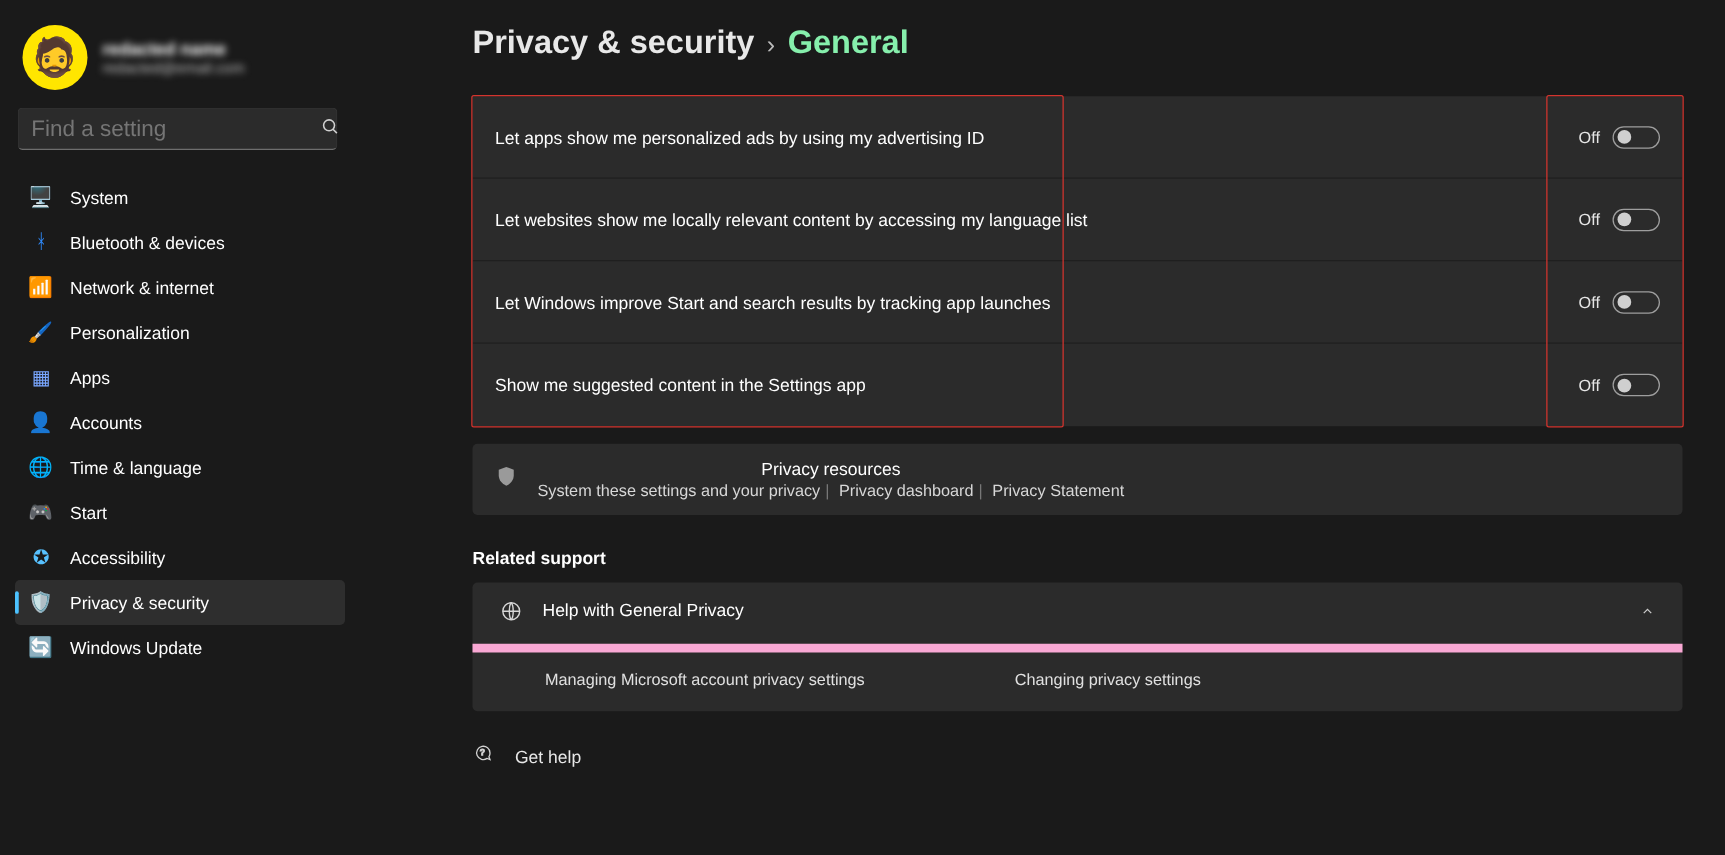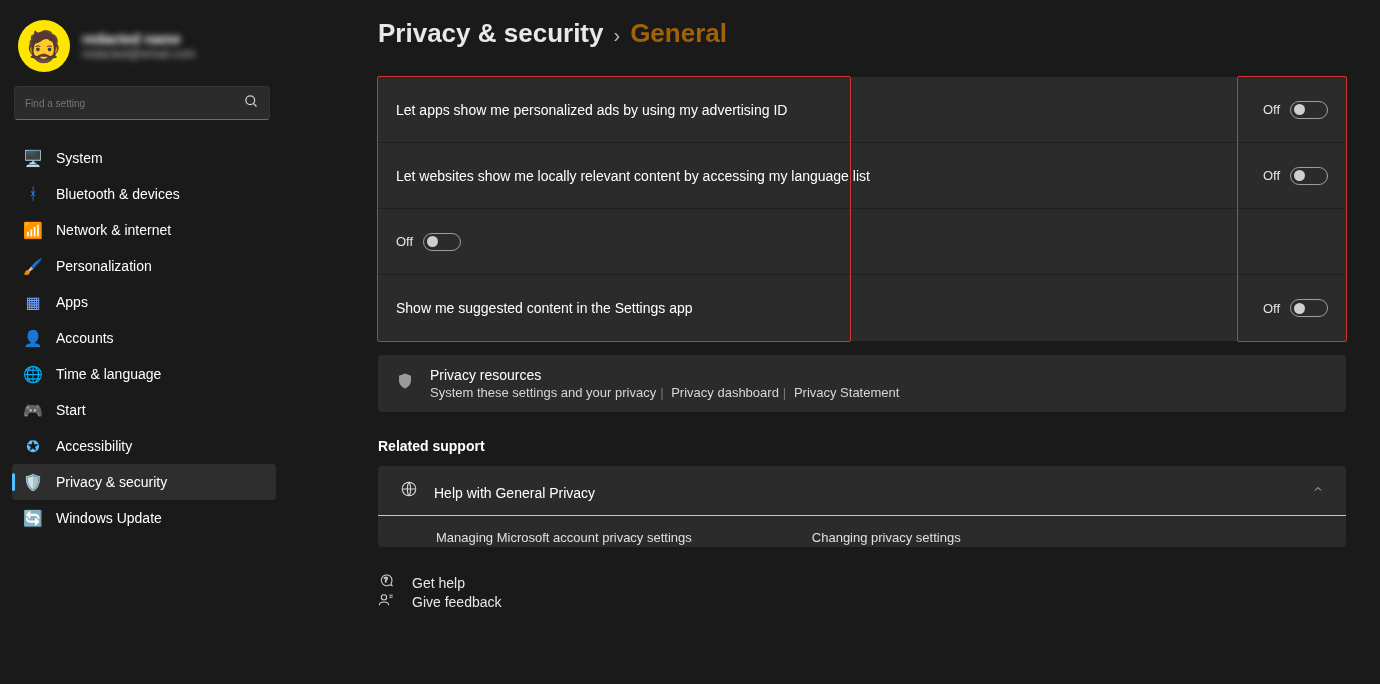--- a/index.html
+++ b/index.html
@@ -7,58 +7,58 @@
     .layout { display:flex; height:100%; }
     
     .sidebar { width:290px; padding:14px 14px 14px 6px; }
     .profile { display:flex; align-items:center; gap:12px; padding:6px 8px 14px 12px; }
     .avatar { width:52px; height:52px; border-radius:50%; background:#ffe600; display:flex; align-items:center; justify-content:center; }
     .avatar span{ font-size:30px; }
     .profile-text .name { font-weight:600; font-size:14px; color:#fff; filter:blur(3px); }
     .profile-text .email{ font-size:12px; color:#bdbdbd; filter:blur(3px); }
     .search-wrap { padding:0 6px 20px 8px; }
     .search-box { background:#2b2b2b; border:1px solid #333; border-bottom:1px solid #6e6e6e; border-radius:4px; height:34px; display:flex; align-items:center; padding:0 10px; }
-    .search-box input{ flex:1; background:transparent; border:none; outline:none; color:#d946ef; font-size:10px;}
+    .search-box input{ flex:1; background:transparent; border:none; outline:none; color:#d946ef; font-size:18px;}
     .search-box .sicon{ color:#d0d0d0; font-size:14px;}
     .menu { list-style:none; padding:0 0 0 6px; }
     .menu li{ display:flex; align-items:center; gap:14px; height:36px; padding:0 12px; border-radius:4px; cursor:pointer; color:#fff; font-size:14px; position:relative; }
     .menu li.active{ background:#2e2e2e; }
     .menu li.active::before{ content:""; position:absolute; left:0; top:9px; bottom:9px; width:3px; background:#4cc2ff; border-radius:3px;}
     .micon{ width:18px; height:18px; display:flex; align-items:center; justify-content:center; font-size:16px; }
 
     
     .main { flex:1; padding:18px 34px 0 88px; }
     .breadcrumb { display:flex; align-items:baseline; gap:10px; margin-bottom:28px; }
     .bc1{ font-size:26px; font-weight:600; color:#e8e8e8; }
     .bc-chev{ font-size:20px; color:#bbb; }
-    .bc2{ font-size:26px; font-weight:700; color:#a16207; }
+    .bc2{ font-size:26px; font-weight:700; color:#86efac; }
     .card-row{ background:#2b2b2b; border-bottom:1px solid #1f1f1f; display:flex; align-items:center; justify-content:space-between; height:66px; padding:0 18px;gap:28px; }
     .card-row .label{ color:#fff; font-size:14px; }
     .toggle-box{ display:flex; align-items:center; gap:10px; }
     .toggle-box .state{ font-size:13px; color:#e5e5e5; }
     .switch{ width:38px; height:18px; border-radius:10px; border:1px solid #9e9e9e; background:transparent; position:relative; }
     .switch::after{ content:""; position:absolute; left:3px; top:2.5px; width:11px; height:11px; border-radius:50%; background:#cfcfcf; }
 
     .annot-wrap{ position:relative; }
     .r2{ position:absolute; right:-1px; top:-1px; bottom:-1px; width:110px; border:1.5px solid #d4342e; border-radius:2px; pointer-events:none;}
     .r1{ position:absolute; left:-1px; top:-1px; bottom:-1px; width:474px; border:1.5px solid #d4342e; border-radius:2px; pointer-events:none;}
 
     .res-card{ margin-top:14px; background:#2b2b2b; border-radius:4px; padding:12px 18px; display:flex; gap:16px; align-items:flex-start; }
     .res-card .shield{ color:#9a9a9a; font-size:18px; margin-top:4px;}
-    .res-card .lines .ttl{ font-size:14px; color:#fff; }
+    .res-card .lines .ttl{ font-size:14px; color:#fff;text-align:center; }
     .res-card .lines .sub{ font-size:13px; color:#d7d7d7; margin-top:2px;}
     .sep{ color:#777; padding:0 4px;}
 
     .rel-title{ font-weight:600; margin:26px 0 12px; font-size:14px;}
     .help-card{ background:#2b2b2b; border-radius:4px; }
     .help-head{ display:flex; align-items:center; justify-content:space-between; padding:14px 22px; }
-    .help-head .hl{ display:flex; align-items:flex-end; gap:16px;}
+    .help-head .hl{ display:flex; align-items:flex-start; gap:16px;}
     .help-head .chev{ color:#ccc; font-size:13px;}
-    .help-sub{ border-top:1px solid #f9a8d4; padding:14px 22px 2px 58px; display:flex; gap:120px; color:#e0e0e0; font-size:13px;}
-    .footer-links{ margin-top:26px; display:flex; flex-direction:column; gap:0; }
+    .help-sub{ border-top:7px solid #f9a8d4; padding:14px 22px 18px 58px; display:flex; gap:120px; color:#e0e0e0; font-size:13px;}
+    .footer-links{ margin-top:26px; display:flex; flex-direction:column; gap:11px; }
     .footer-links .fl{ display:flex; align-items:center; gap:16px; color:#e8e8e8; font-size:14px; cursor:pointer;}
     .footer-links .fico{ width:18px; font-size:15px; color:#d0d0d0;}
   </style>
 </head>
 <body>
 
 <div class="layout">
 
   <aside class="sidebar">
     <div class="profile">
@@ -146,20 +146,21 @@
             </div>
           </div>
           <div class="card-row">
             <div class="label">Let websites show me locally relevant content by accessing my language list</div>
             <div class="toggle-box">
               <span class="state">Off</span>
               <div class="switch"></div>
             </div>
           </div>
           <div class="card-row">
+            <div class="label">Let Windows improve Start and search results by tracking app launches</div>
             <div class="toggle-box">
               <span class="state">Off</span>
               <div class="switch"></div>
             </div>
           </div>
           <div class="card-row" style="border-bottom: none;">
             <div class="label">Show me suggested content in the Settings app</div>
             <div class="toggle-box">
               <span class="state">Off</span>
               <div class="switch"></div>
@@ -213,25 +214,15 @@
     <div class="footer-links">
       <div class="fl">
         <span class="fico">
           <svg width="16" height="16" viewBox="0 0 24 24" fill="none" stroke="#d0d0d0" stroke-width="1.6">
               <path d="M21 11a8 8 0 10-3.5 6.6L21 19l-1.3-3.4A8 8 0 0021 11z"></path>
               <text x="9" y="14" font-size="10" fill="#d0d0d0">?</text>
             </svg>
         </span>
         <span>Get help</span>
       </div>
-      <div class="fl">
-        <span class="fico">
-          <svg width="16" height="16" viewBox="0 0 24 24" fill="none" stroke="#d0d0d0" stroke-width="1.6">
-              <circle cx="9" cy="8" r="4"></circle>
-              <path d="M2 20c0-3 3-5 7-5s7 2 7 5"></path>
-              <path d="M17 5h5M17 8h5"></path>
-            </svg>
-        </span>
-        <span>Give feedback</span>
-      </div>
     </div>
   </main>
 </div>
 
 </body></html>

